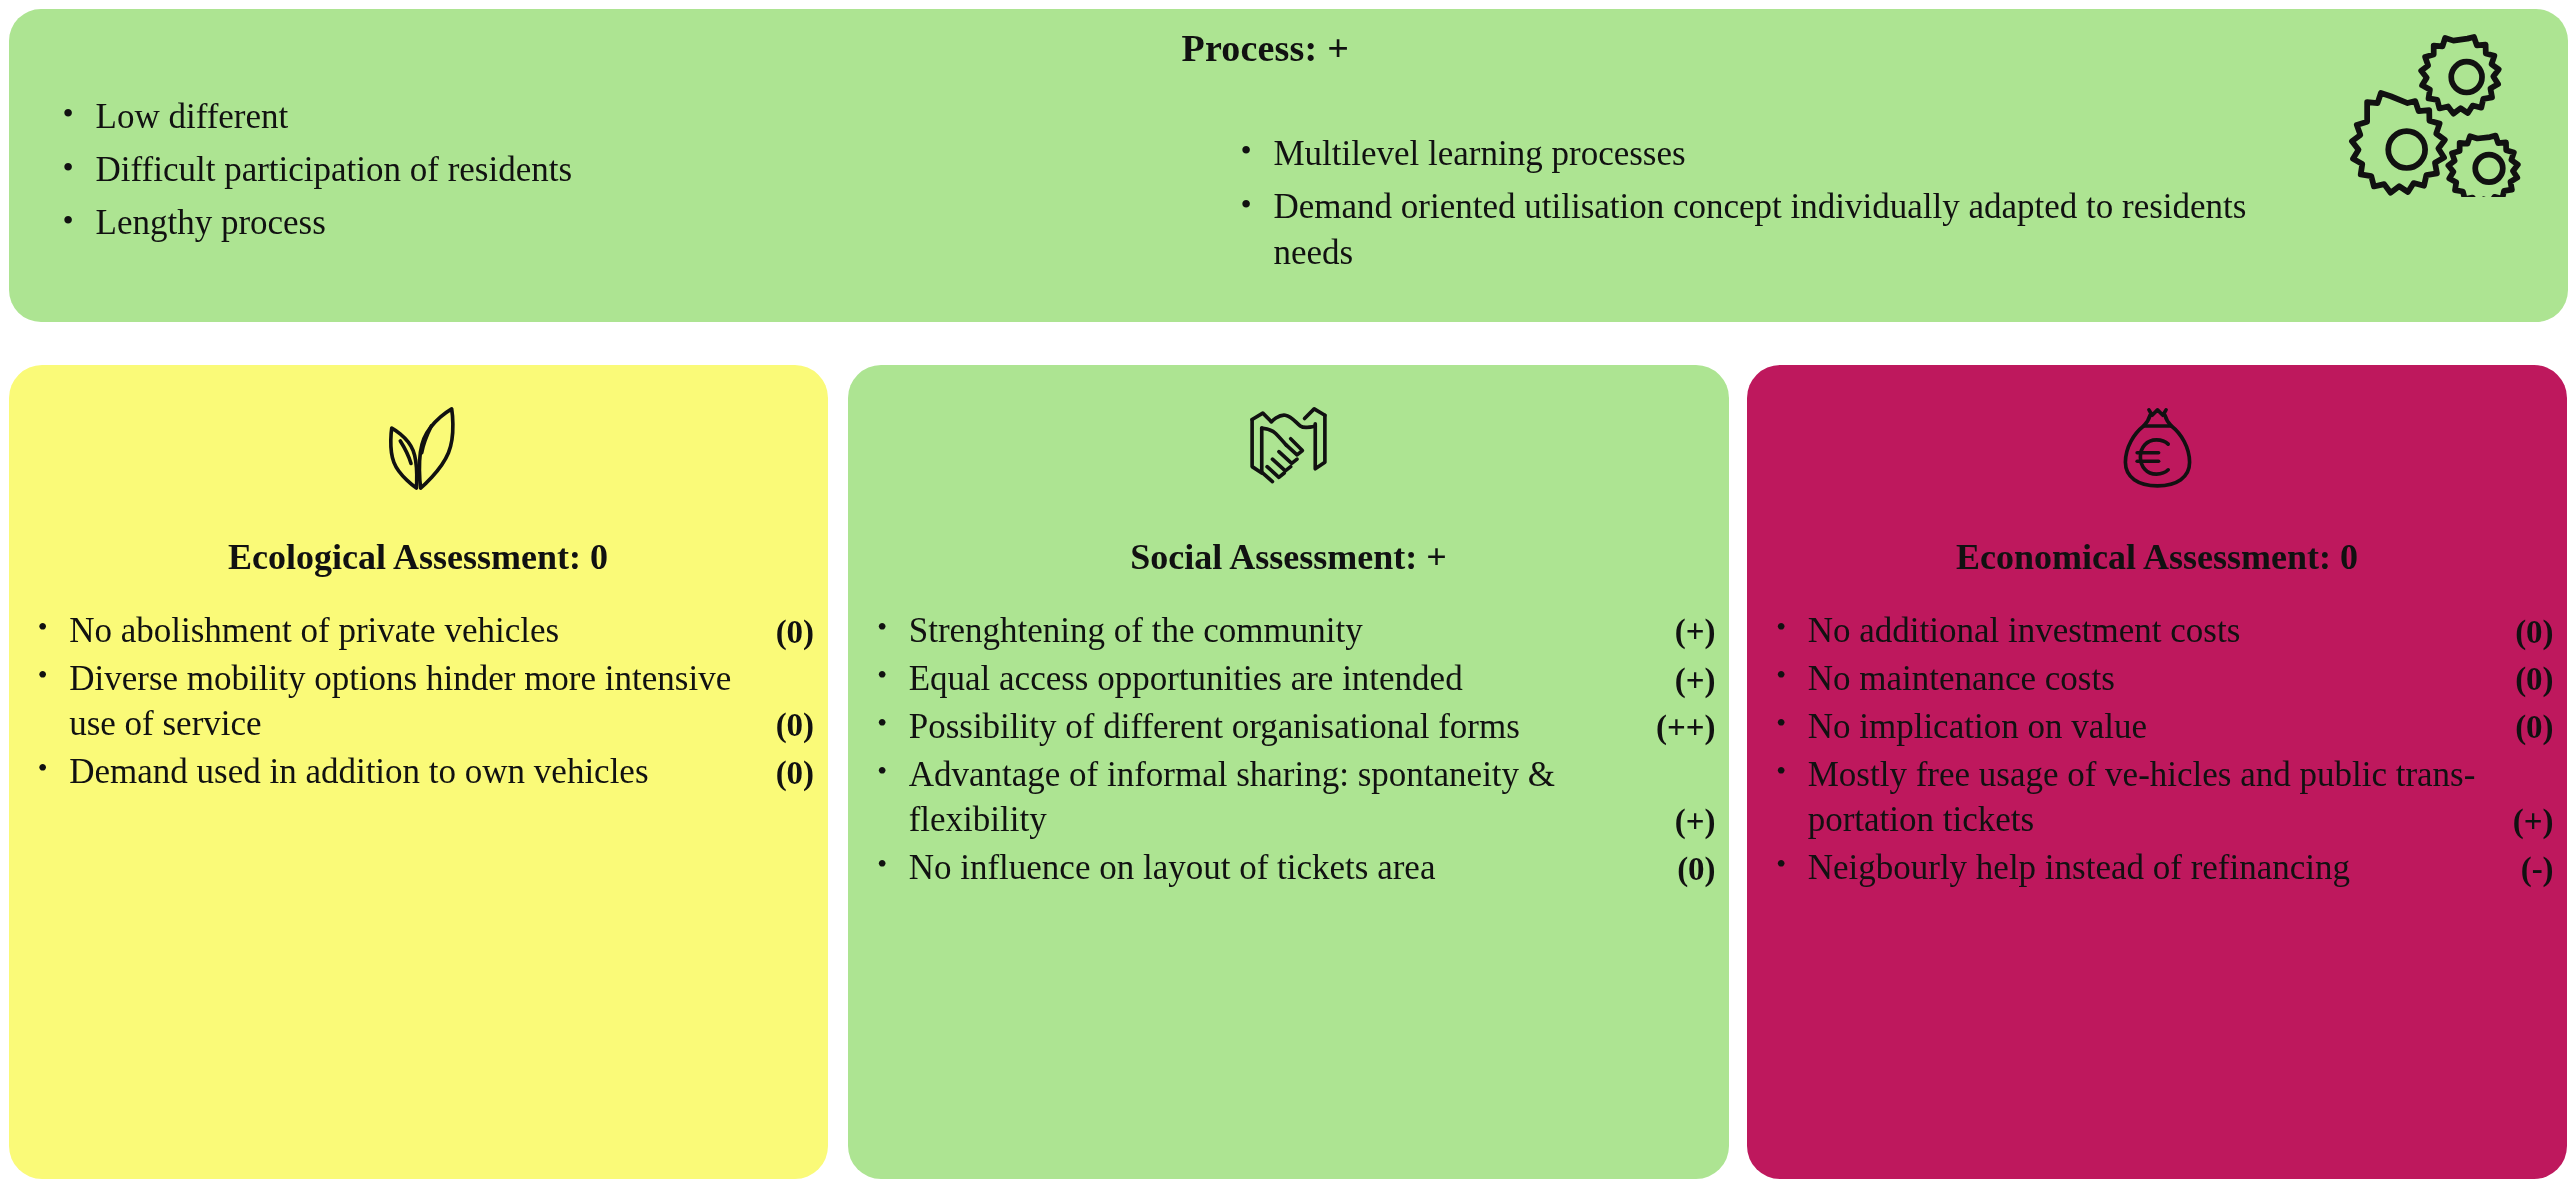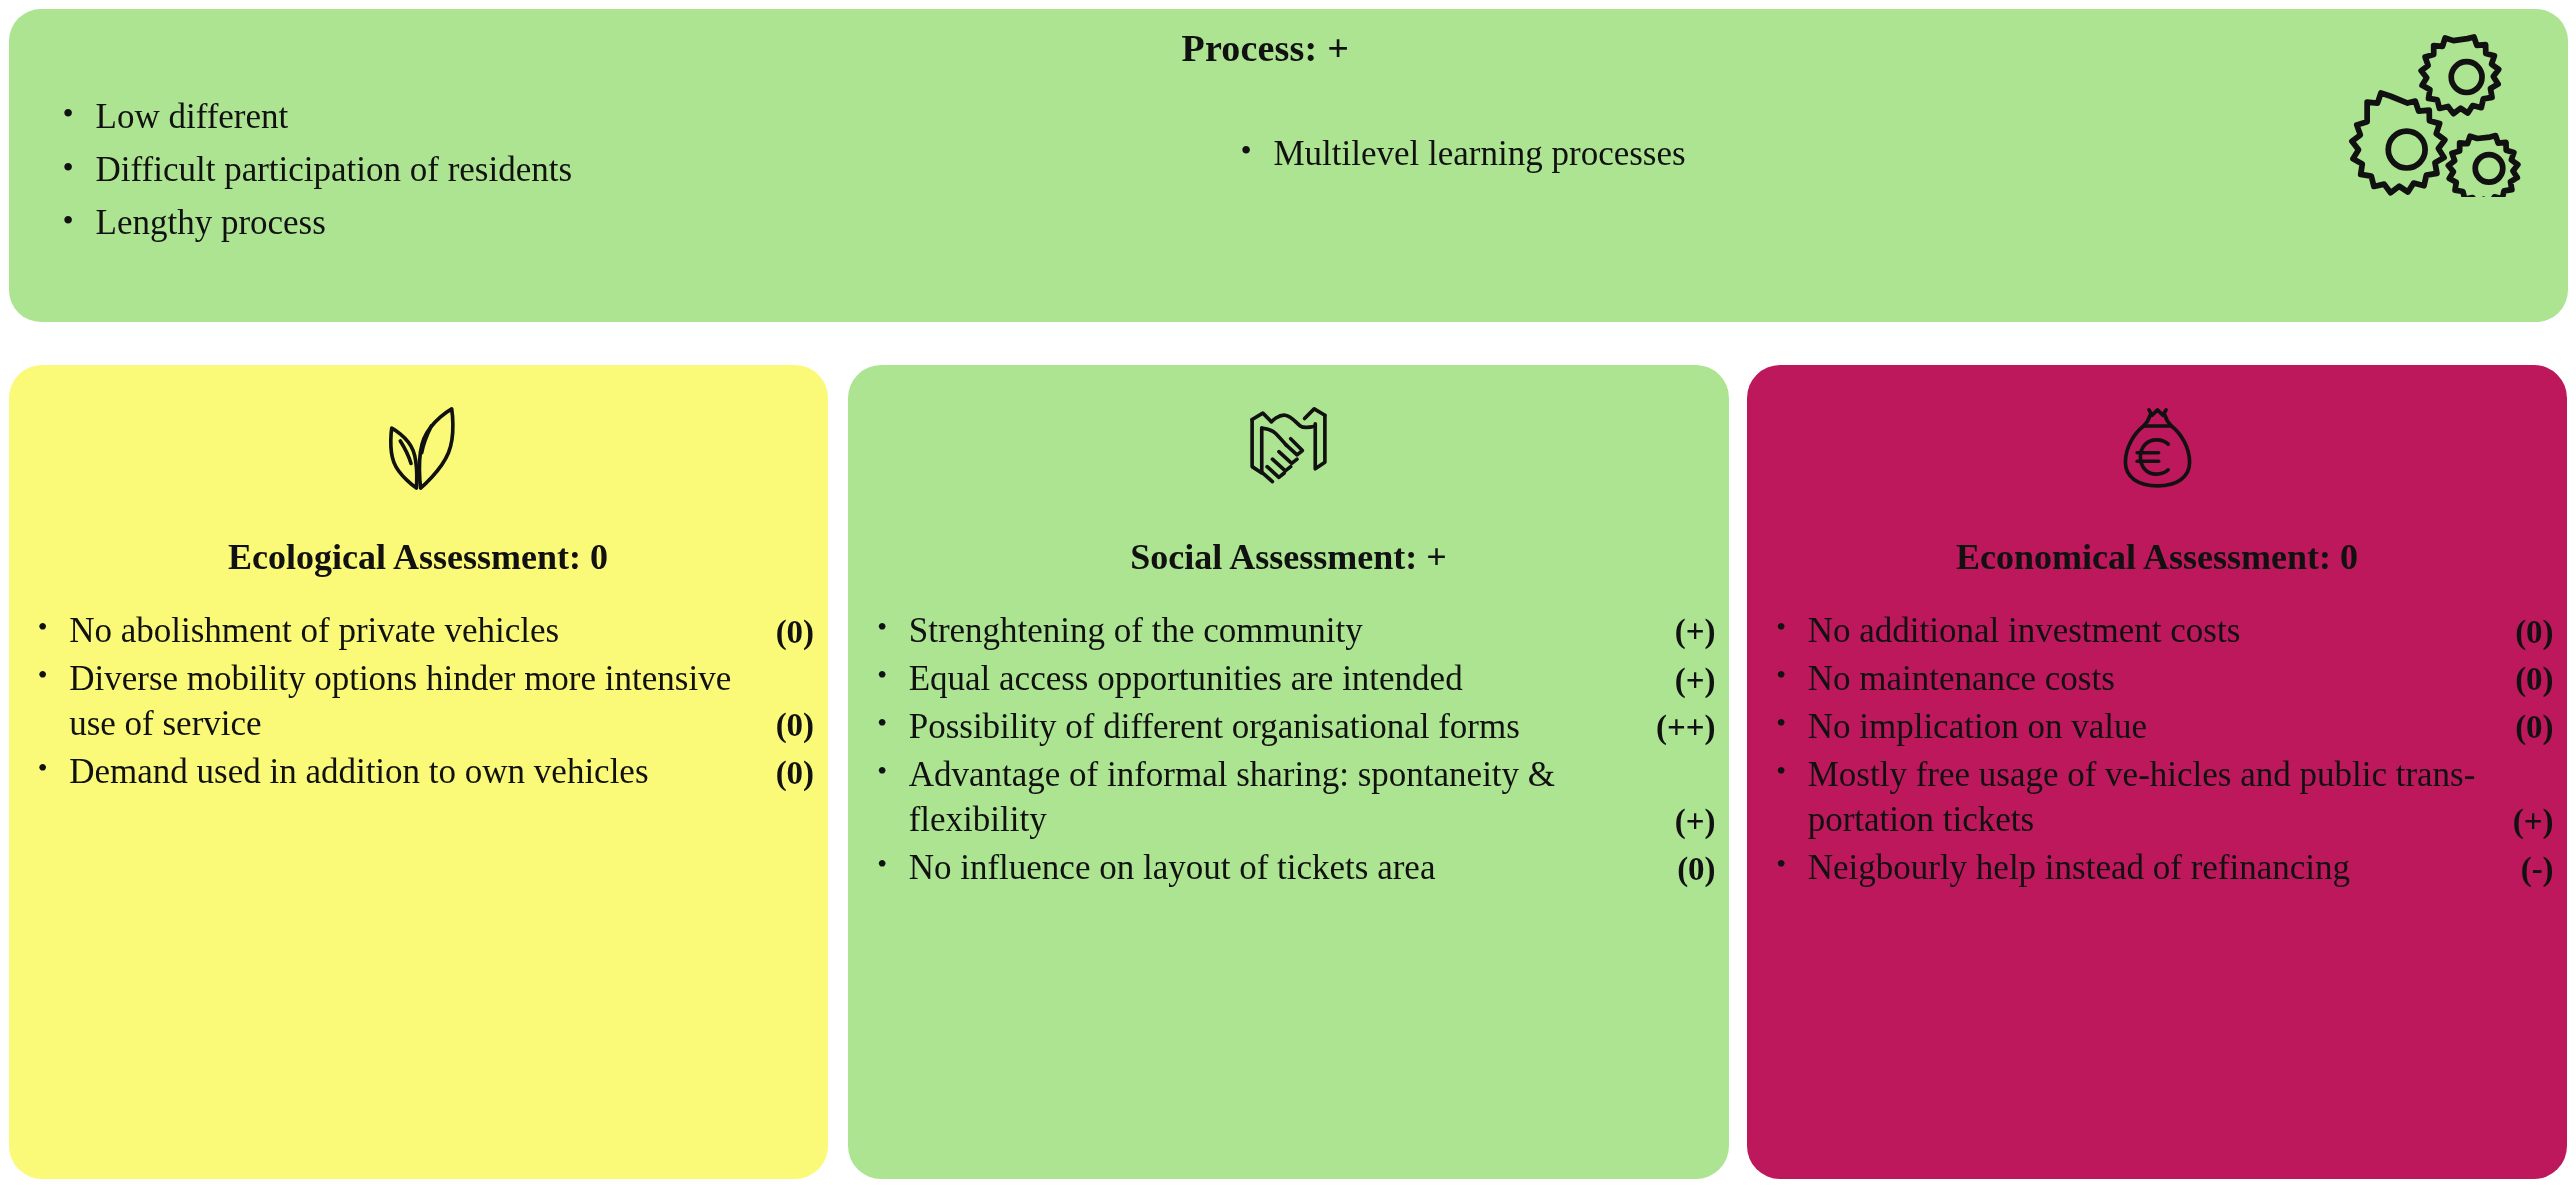--- a/index.html
+++ b/index.html
@@ -142,20 +142,21 @@
       <ul class="blist">
         <li>Low different</li>
         <li>Difficult participation of residents</li>
         <li>Lengthy process</li>
       </ul>
     </div>
 
     <div class="process-col-right">
       <ul class="blist">
         <li>Multilevel learning processes</li>
+        <li>Demand oriented utilisation concept individually adapted to residents needs</li>
       </ul>
     </div>
 
     <div class="gears">
       <svg viewBox="0 0 100 95" width="182" height="170" fill="none" stroke="#111111" stroke-width="3.2" stroke-linejoin="round">
 
         <path d="M66.5 6.5l3.6-.9 1.6 4.7 4.9-.5.1 5 4.8 1.3-1.6 4.7 4 2.9-3 4 2.7 4.2-4.3 2.5.9 4.9-4.9.9-1.1 4.9-4.8-1.2-2.7 4.2-4.1-2.7-4 3-3-4-4.8 1.1-1.2-4.8-4.9-.8.8-4.9-4.4-2.4 2.6-4.2-3.1-3.9 3.9-3-1.7-4.7 4.8-1.4v-5l4.9.4 1.5-4.7 4.6 1.5z"></path>
         <circle cx="66" cy="28" r="8.6"></circle>
 
         <path d="M33 42.5l4.3-1.1 1.9 5.6 5.9-.6.1 6 5.7 1.6-1.9 5.6 4.8 3.5-3.6 4.8 3.2 5-5.1 3 1.1 5.9-5.9 1-1.3 5.9-5.8-1.5-3.2 5-4.9-3.2-4.8 3.6-3.6-4.8-5.7 1.3-1.5-5.8-5.9-.9.9-5.9-5.2-2.9 3.1-5-3.7-4.7 4.7-3.6-2-5.6 5.8-1.7V42l5.8.5 1.9-5.6 5.5 1.8z"></path>

